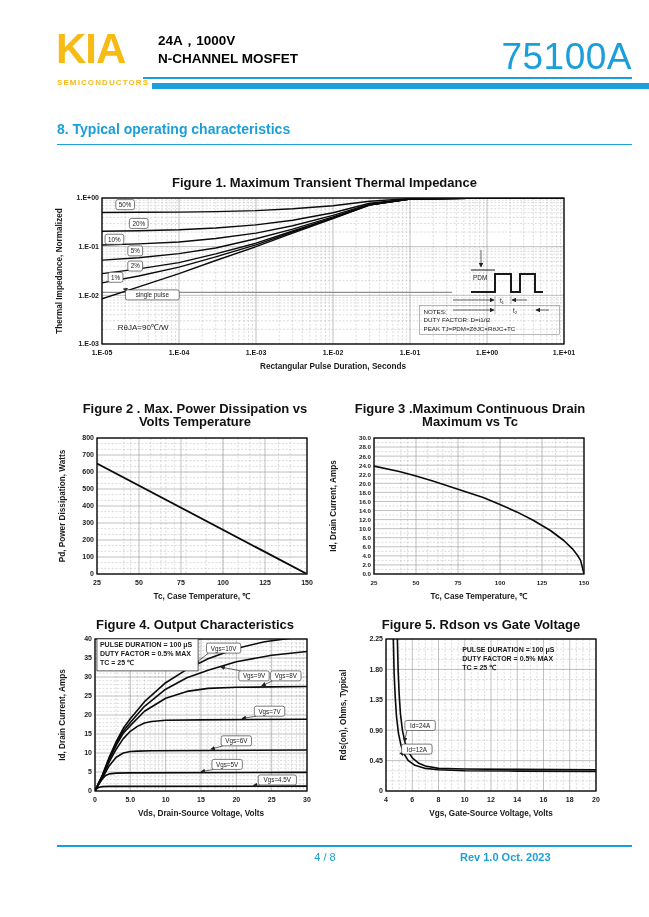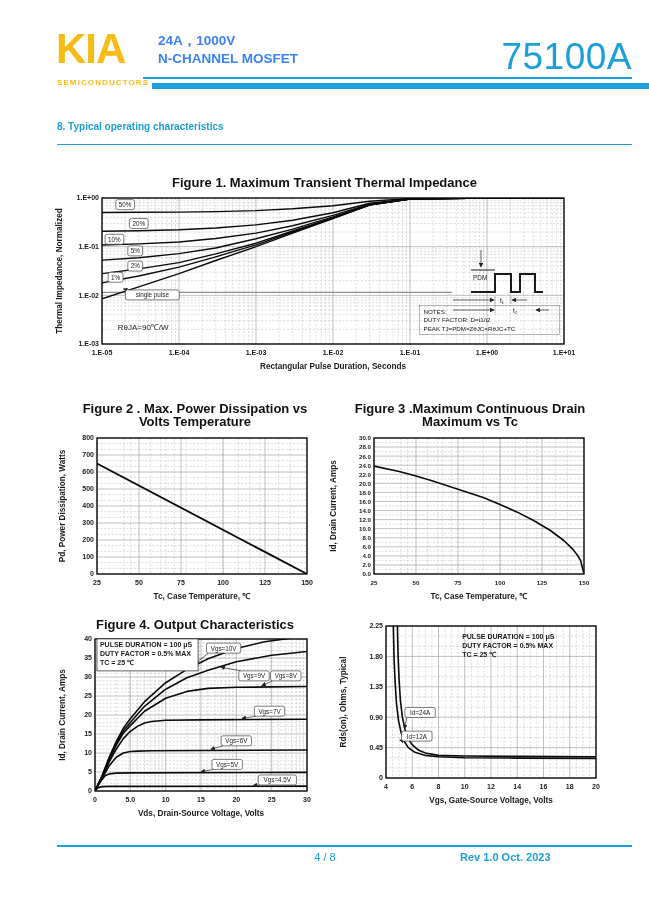--- a/index.html
+++ b/index.html
@@ -6,21 +6,21 @@
   body{width:649px;height:917px;position:relative;font-family:"Liberation Sans",sans-serif;color:#111;overflow:hidden;}
   .abs{position:absolute;}
   
   .logo{left:56px;top:28px;font-size:42px;font-weight:800;letter-spacing:-1px;line-height:1;}
   .logo-sub{left:57px;top:78px;font-size:8px;font-weight:700;letter-spacing:1.1px;}
   .spec{left:158px;top:32px;font-size:13.5px;font-weight:700;line-height:18px;}
   .part{left:430px;top:36px;width:202px;text-align:right;font-size:37px;font-weight:500;letter-spacing:0.5px;}
   .thin-rule{left:143px;top:77px;width:489px;height:1.5px;}
   .thick-rule{left:152px;top:83px;width:497px;height:6px;}
   
-  .section-heading{left:57px;top:121px;font-size:10px;font-weight:700;}
+  .section-heading{left:57px;top:121px;font-size:14px;font-weight:700;}
   .section-rule{left:57px;top:144px;width:575px;height:1.3px;}
   
   .fig{position:absolute;}
   .fig-title{font-weight:700;font-size:13px;color:#111;text-align:center;line-height:13px;}
   svg{display:block;margin:2px auto 0 auto;}
   svg text{font-family:"Liberation Sans",sans-serif;fill:#1a1a1a;}
   .tick{font-size:7px;font-weight:700;}
   .tick-s{font-size:6.2px;font-weight:700;}
   .axlabel{font-size:8.2px;font-weight:700;}
   .clabel{font-size:6.3px;}
@@ -31,21 +31,21 @@
   
   .footer-rule{left:57px;top:845px;width:575px;height:1.5px;}
   .footer-page{left:280px;top:851px;width:90px;text-align:center;font-size:11px;font-weight:400;}
   .footer-rev{left:460px;top:851px;width:172px;text-align:left;font-size:11px;font-weight:700;}
 </style>
 </head>
 <body>
 
 <div class="abs logo" style="color: rgb(247, 187, 22);">KIA</div>
 <div class="abs logo-sub" style="color: rgb(247, 187, 22);">SEMICONDUCTORS</div>
-<div class="abs spec" style="color: #3b82f6;">
+<div class="abs spec" style="color: #000000;">
   <div>24A，1000V</div>
   <div>N-CHANNEL MOSFET</div>
 </div>
 <div class="abs part" style="color: rgb(27, 159, 218);">75100A</div>
 <div class="abs thin-rule" style="background: rgb(27, 159, 218);"></div>
 <div class="abs thick-rule" style="background: rgb(27, 159, 218);"></div>
 
 <div class="abs section-heading" style="color: rgb(27, 159, 218);">8. Typical operating characteristics</div>
 <div class="abs section-rule" style="background: rgb(27, 159, 218);"></div>
 
@@ -510,20 +510,21 @@
       <rect x="203.22" y="141.98" width="38.2" height="10" rx="2" fill="#fff" stroke="#444" stroke-width="0.7"></rect>
       <text x="222.32" y="149.38" class="clabel" text-anchor="middle">Vgs=4.5V</text>
       <rect x="41.946666666666665" y="5.900000000000006" width="101.14999999999999" height="32" fill="#fff" stroke="#333" stroke-width="0.8"></rect>
       <text x="44.946666666666665" y="13.900000000000006" class="ann" text-anchor="start">PULSE DURATION = 100 μS</text>
       <text x="44.946666666666665" y="22.900000000000006" class="ann" text-anchor="start">DUTY FACTOR = 0.5% MAX</text>
       <text x="44.946666666666665" y="31.900000000000006" class="ann" text-anchor="start">TC = 25 ℃</text>
     </svg>
 </div>
 
 <div class="fig" style="left:336px;top:618px;width:290px;">
+  <div class="fig-title">Figure 5.  Rdson vs Gate Voltage</div>
   <svg viewBox="0 0 290 202" width="290" height="202">
       <defs>
         <marker id="arr-fig5" viewBox="0 0 8 8" refX="7" refY="4" markerWidth="6.5" markerHeight="6.5" orient="auto-start-reverse">
           <path d="M0,0L8,4L0,8z" fill="#222"></path>
         </marker>
         <clipPath id="clip-fig5">
           <rect x="50" y="6" width="210" height="152"></rect>
         </clipPath>
       </defs>
       <line x1="56.5625" y1="6" x2="56.5625" y2="158" stroke="#b7b7b7" stroke-width="0.5" stroke-dasharray="2 1.7"></line>

